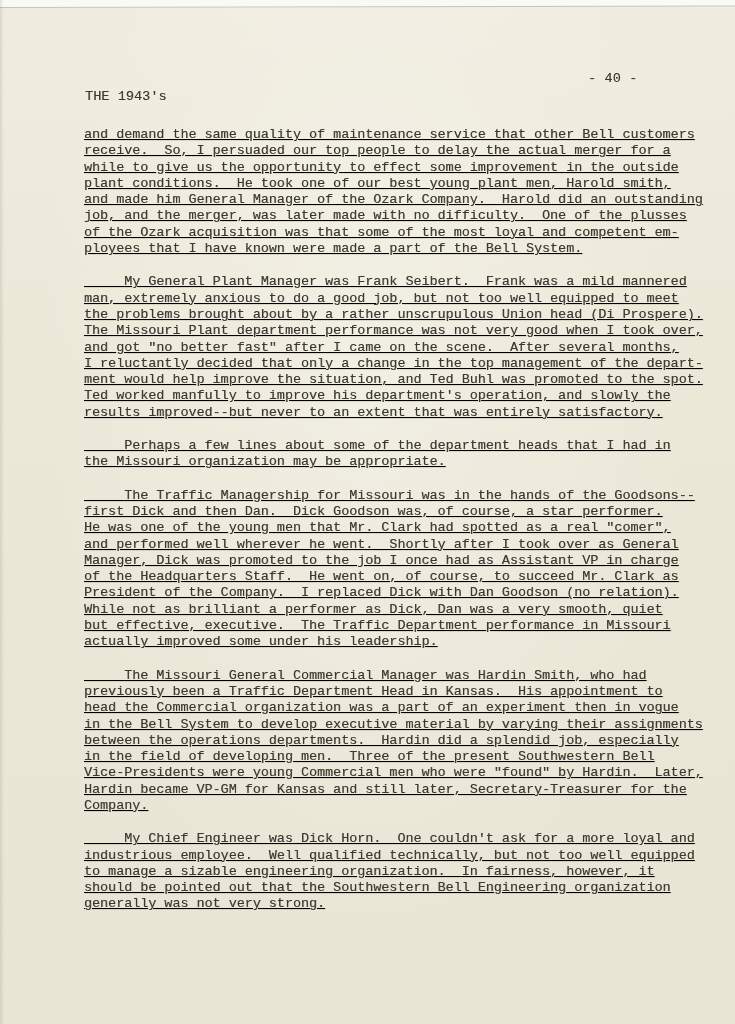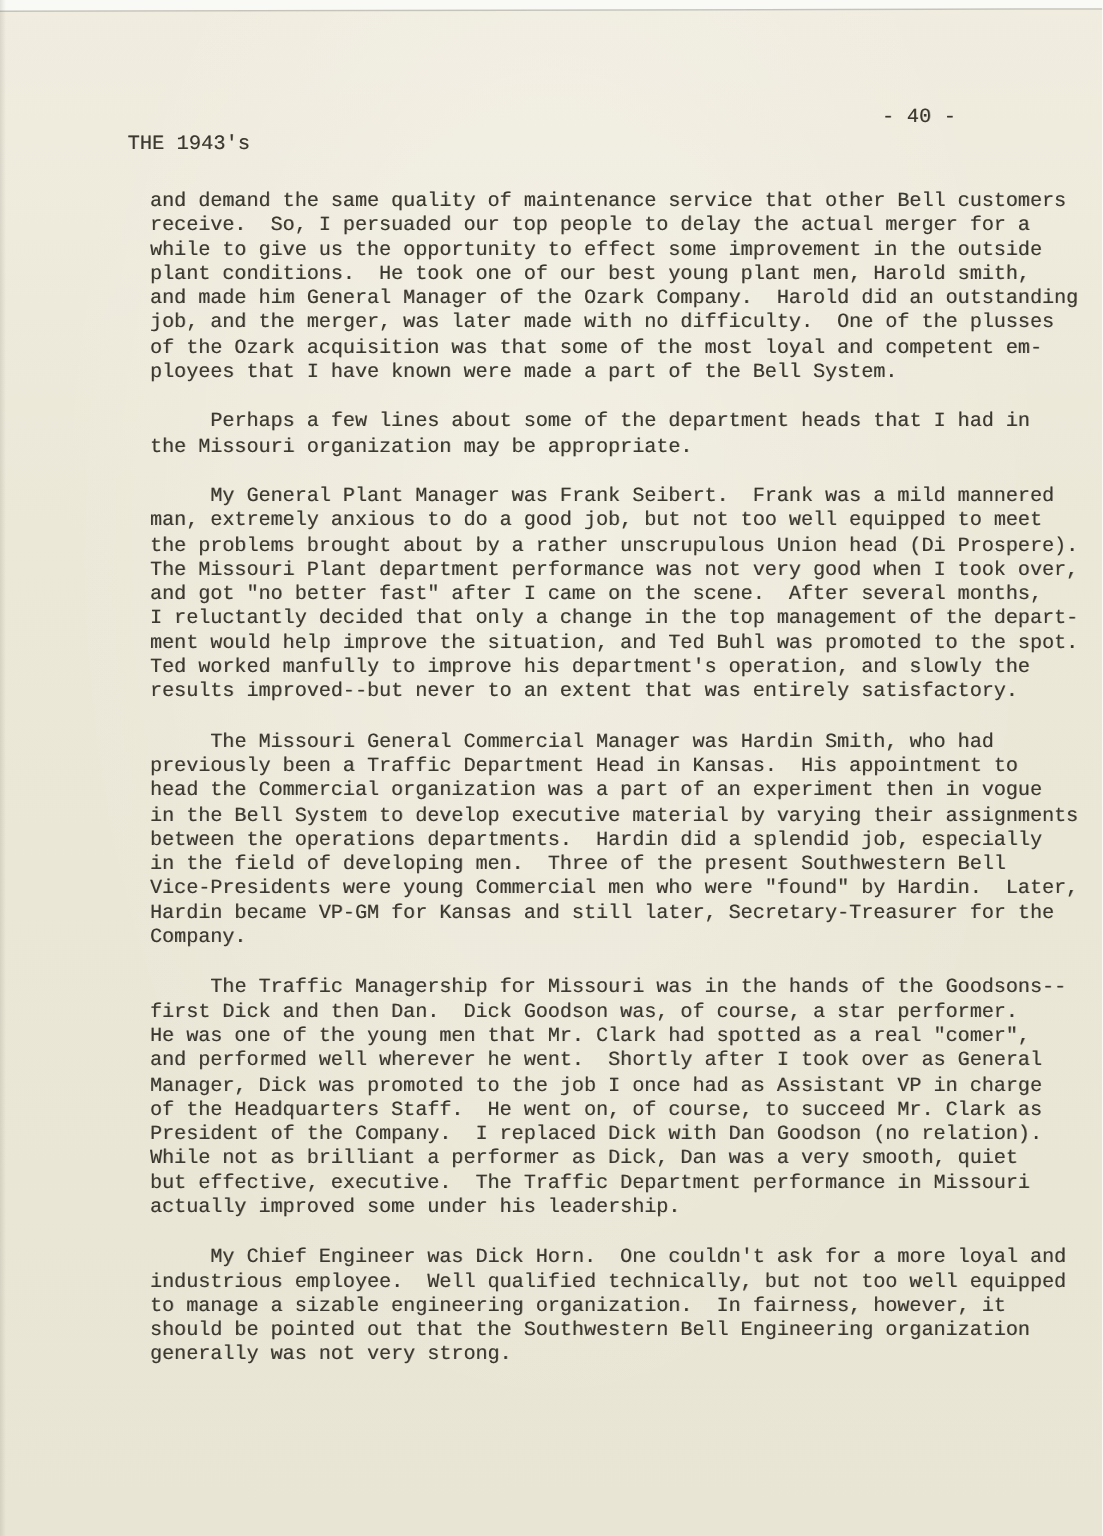--- a/index.html
+++ b/index.html
@@ -47,23 +47,24 @@
   }
   .doc-title {
     position: absolute;
     left: 85px;
     top: 89px;
     font-size: 13.6px;
     white-space: pre;
   }
   .body-text {
     position: absolute;
-    left: 100px;
+    left: 84px;
     top: 127px;
     width: 628px;
+    text-decoration: underline;
   }
   .para {
     font-size: 13.4px;
     line-height: 16.3px;
     white-space: pre-wrap;
     margin: 0 0 17px 0;
   }
 </style>
 </head>
 <body>
@@ -78,49 +79,49 @@
 
   <div class="body-text">
     <div class="para ink">and demand the same quality of maintenance service that other Bell customers
 receive.  So, I persuaded our top people to delay the actual merger for a
 while to give us the opportunity to effect some improvement in the outside
 plant conditions.  He took one of our best young plant men, Harold smith,
 and made him General Manager of the Ozark Company.  Harold did an outstanding
 job, and the merger, was later made with no difficulty.  One of the plusses
 of the Ozark acquisition was that some of the most loyal and competent em-
 ployees that I have known were made a part of the Bell System.</div>
-    <div class="para ink">     Perhaps a few lines about some of the department heads that I had in
-the Missouri organization may be appropriate.</div>
     <div class="para ink">     My General Plant Manager was Frank Seibert.  Frank was a mild mannered
 man, extremely anxious to do a good job, but not too well equipped to meet
 the problems brought about by a rather unscrupulous Union head (Di Prospere).
 The Missouri Plant department performance was not very good when I took over,
 and got "no better fast" after I came on the scene.  After several months,
 I reluctantly decided that only a change in the top management of the depart-
 ment would help improve the situation, and Ted Buhl was promoted to the spot.
 Ted worked manfully to improve his department's operation, and slowly the
 results improved--but never to an extent that was entirely satisfactory.</div>
-    <div class="para ink">     The Missouri General Commercial Manager was Hardin Smith, who had
-previously been a Traffic Department Head in Kansas.  His appointment to
-head the Commercial organization was a part of an experiment then in vogue
-in the Bell System to develop executive material by varying their assignments
-between the operations departments.  Hardin did a splendid job, especially
-in the field of developing men.  Three of the present Southwestern Bell
-Vice-Presidents were young Commercial men who were "found" by Hardin.  Later,
-Hardin became VP-GM for Kansas and still later, Secretary-Treasurer for the
-Company.</div>
+    <div class="para ink">     Perhaps a few lines about some of the department heads that I had in
+the Missouri organization may be appropriate.</div>
     <div class="para ink">     The Traffic Managership for Missouri was in the hands of the Goodsons--
 first Dick and then Dan.  Dick Goodson was, of course, a star performer.
 He was one of the young men that Mr. Clark had spotted as a real "comer",
 and performed well wherever he went.  Shortly after I took over as General
 Manager, Dick was promoted to the job I once had as Assistant VP in charge
 of the Headquarters Staff.  He went on, of course, to succeed Mr. Clark as
 President of the Company.  I replaced Dick with Dan Goodson (no relation).
 While not as brilliant a performer as Dick, Dan was a very smooth, quiet
 but effective, executive.  The Traffic Department performance in Missouri
 actually improved some under his leadership.</div>
+    <div class="para ink">     The Missouri General Commercial Manager was Hardin Smith, who had
+previously been a Traffic Department Head in Kansas.  His appointment to
+head the Commercial organization was a part of an experiment then in vogue
+in the Bell System to develop executive material by varying their assignments
+between the operations departments.  Hardin did a splendid job, especially
+in the field of developing men.  Three of the present Southwestern Bell
+Vice-Presidents were young Commercial men who were "found" by Hardin.  Later,
+Hardin became VP-GM for Kansas and still later, Secretary-Treasurer for the
+Company.</div>
     <div class="para ink">     My Chief Engineer was Dick Horn.  One couldn't ask for a more loyal and
 industrious employee.  Well qualified technically, but not too well equipped
 to manage a sizable engineering organization.  In fairness, however, it
 should be pointed out that the Southwestern Bell Engineering organization
 generally was not very strong.</div>
   </div>
 </div>
 
 </body></html>

